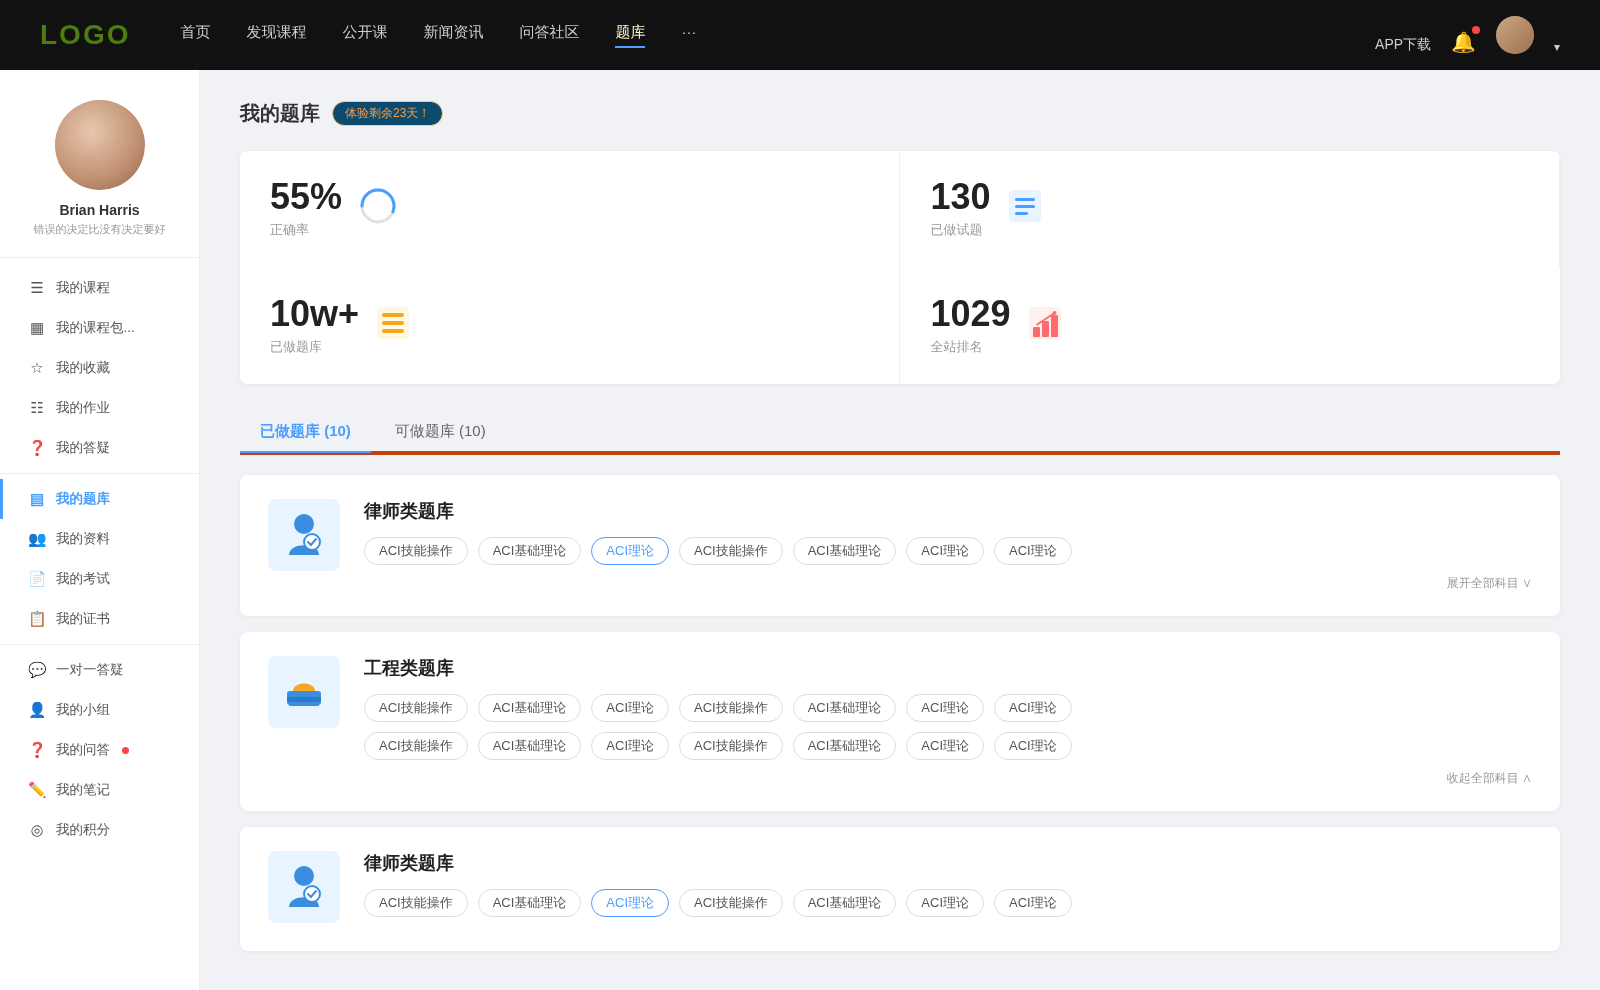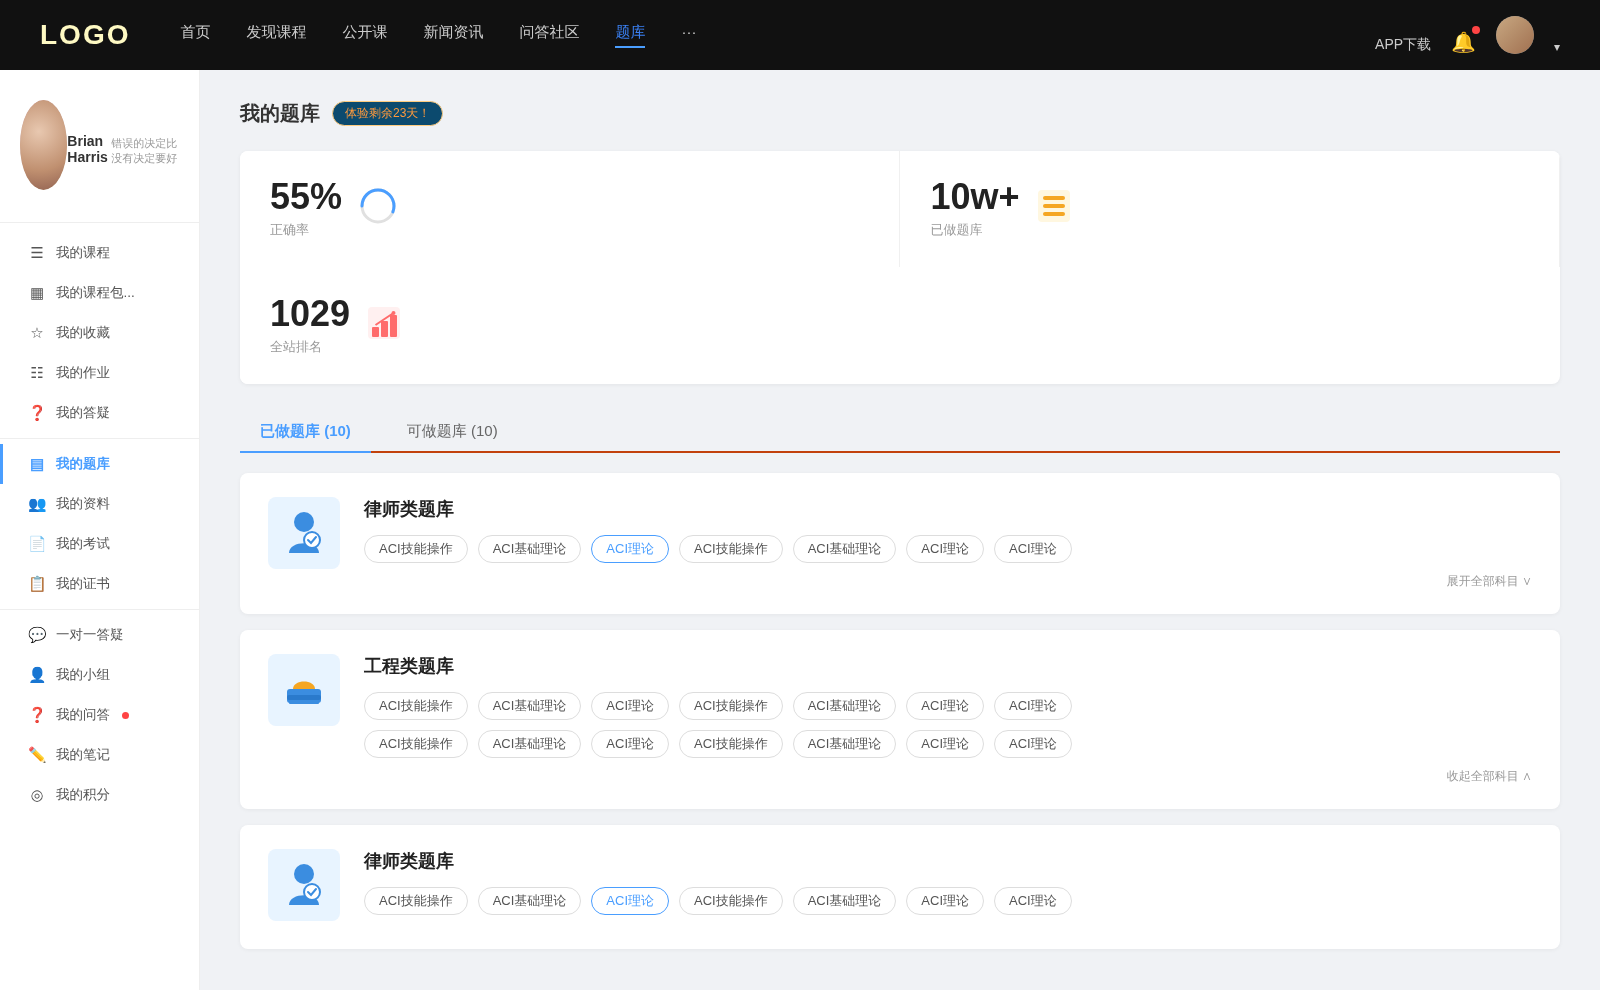--- a/index.html
+++ b/index.html
@@ -10,39 +10,39 @@
       background: #111;
       height: 70px;
       display: flex;
       align-items: center;
       padding: 0 40px;
       position: fixed;
       top: 0; left: 0; right: 0;
       z-index: 100;
     }
     .nav-logo {
-      color: #fef9c3;
+      color: #4d7c0f;
       font-size: 28px;
       font-weight: bold;
       letter-spacing: 2px;
       margin-right: 50px;
     }
     .nav-links {
       display: flex;
       gap: 36px;
       flex: 1;
     }
     .nav-link {
       color: #ccc;
       font-size: 15px;
       cursor: pointer;
       white-space: nowrap;
     }
     .nav-link.active {
-      color: #3b82f6;
+      color: #fef9c3;
       border-bottom: 2px solid #4a9eff;
       padding-bottom: 4px;
     }
     .nav-right {
       display: flex;
       align-items: flex-end;
       gap: 20px;
     }
     .nav-app-download {
       color: #ccc;
@@ -90,20 +90,21 @@
     .sidebar {
       width: 200px;
       background: #fff;
       min-height: 100%;
       padding: 30px 0 20px;
       flex-shrink: 0;
       border-right: 1px solid #eee;
     }
     .sidebar-profile {
       display: flex;
+      flex-direction: column;
       align-items: center;
       padding: 0 20px 20px;
       border-bottom: 1px solid #eee;
       margin-bottom: 10px;
     }
     .profile-avatar {
       width: 90px; height: 90px;
       border-radius: 50%;
       background: linear-gradient(135deg, #d4a8a8, #c8b89a);
       overflow: hidden;
@@ -231,23 +232,23 @@
       margin-top: 6px;
     }
     .stat-icon {
       font-size: 28px;
       flex-shrink: 0;
     }
 
     
     .tabs-row {
       display: flex;
-      gap: 16px;
+      gap: 4px;
       margin-bottom: 20px;
-      border-bottom: 2px solid #c2410c;
+      border-bottom: 4px solid #c2410c;
     }
     .tab {
       padding: 10px 20px;
       font-size: 15px;
       color: #666;
       cursor: pointer;
       position: relative;
     }
     .tab.active {
       color: #4a9eff;
@@ -444,20 +445,34 @@
         </div>
         <div class="stat-icon">
           <svg width="40" height="40" viewBox="0 0 40 40">
             <circle cx="20" cy="20" r="16" fill="none" stroke="#e0e0e0" stroke-width="3"></circle>
             <circle cx="20" cy="20" r="16" fill="none" stroke="#4a9eff" stroke-width="3" stroke-dasharray="56 44" stroke-dashoffset="25" stroke-linecap="round" transform="rotate(-90 20 20)"></circle>
           </svg>
         </div>
       </div>
       <div class="stat-card">
         <div class="stat-text">
+          <div class="stat-value">130</div>
+          <div class="stat-label">已做试题</div>
+        </div>
+        <div class="stat-icon">
+          <svg width="36" height="36" viewBox="0 0 36 36">
+            <rect x="2" y="2" width="32" height="32" rx="4" fill="#e8f4ff"></rect>
+            <rect x="8" y="10" width="20" height="3" rx="1.5" fill="#4a9eff"></rect>
+            <rect x="8" y="17" width="20" height="3" rx="1.5" fill="#4a9eff"></rect>
+            <rect x="8" y="24" width="13" height="3" rx="1.5" fill="#4a9eff"></rect>
+          </svg>
+        </div>
+      </div>
+      <div class="stat-card">
+        <div class="stat-text">
           <div class="stat-value">10w+</div>
           <div class="stat-label">已做题库</div>
         </div>
         <div class="stat-icon">
           <svg width="36" height="36" viewBox="0 0 36 36">
             <rect x="2" y="2" width="32" height="32" rx="4" fill="#fff7e0"></rect>
             <rect x="7" y="8" width="22" height="4" rx="2" fill="#f5a623"></rect>
             <rect x="7" y="16" width="22" height="4" rx="2" fill="#f5a623"></rect>
             <rect x="7" y="24" width="22" height="4" rx="2" fill="#f5a623"></rect>
           </svg>

